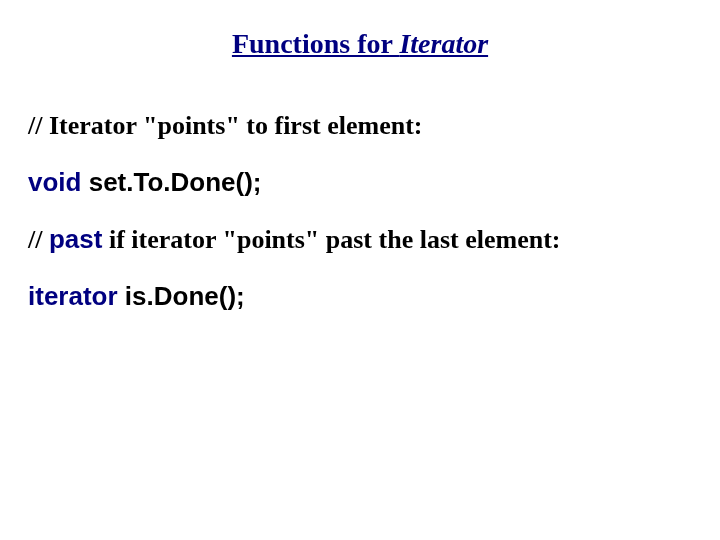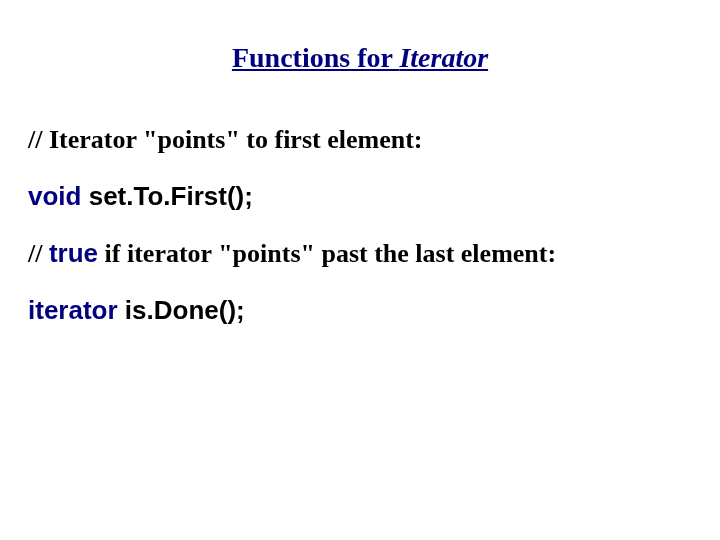--- a/index.html
+++ b/index.html
@@ -8,21 +8,21 @@
     width: 720px;
     height: 540px;
     background: #ffffff;
     font-family: "Times New Roman", Times, serif;
     color: #000000;
   }
   .slide {
     box-sizing: border-box;
     width: 720px;
     height: 540px;
-    padding: 38px 28px;
+    padding: 24px 28px;
   }
   .title {
     text-align: center;
     font-size: 28px;
     font-weight: bold;
     text-decoration: underline;
     color: #000080;
     margin-top: 4px;
     margin-bottom: 48px;
   }
@@ -56,24 +56,24 @@
 
   <div class="title">
     <span>Functions for </span><span class="iter-word">Iterator</span>
   </div>
 
   <div class="line bold">
     <span>// </span><span>Iterator "points" to first element:</span>
   </div>
 
   <div class="line">
-    <span class="kw">void</span><span class="code"> </span><span class="code">set.To.First();</span>
+    <span class="kw">void</span><span class="code"> </span><span class="code">set.To.Done();</span>
   </div>
 
   <div class="line bold">
-    <span>// </span><span class="kw">true</span><span> if iterator "points" past the last element:</span>
+    <span>// </span><span class="kw">past</span><span> if iterator "points" past the last element:</span>
   </div>
 
   <div class="line">
     <span class="kw">iterator</span><span class="code"> </span><span class="code">is.Done();</span>
   </div>
 
 </div>
 
 </body></html>

